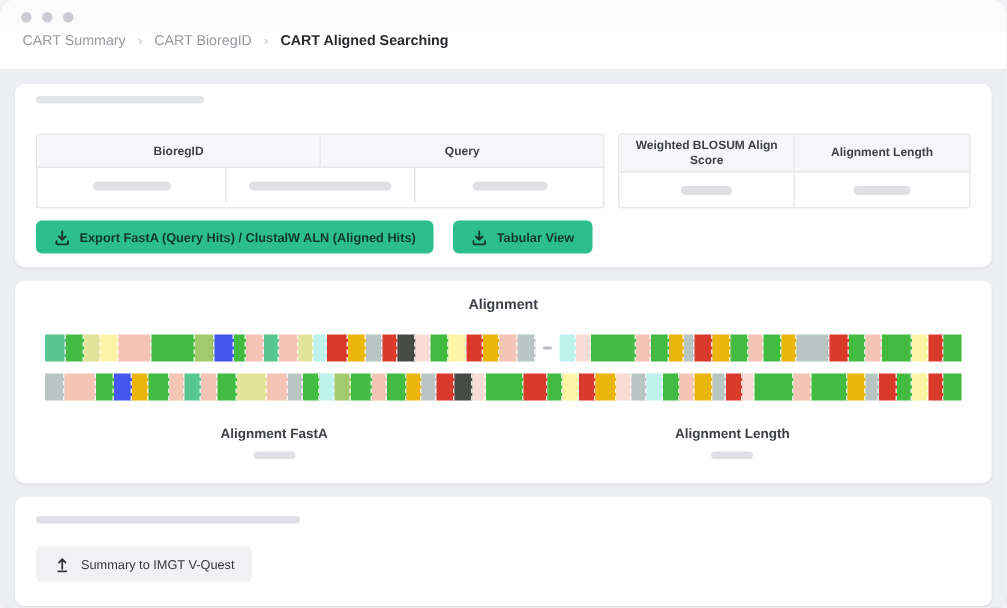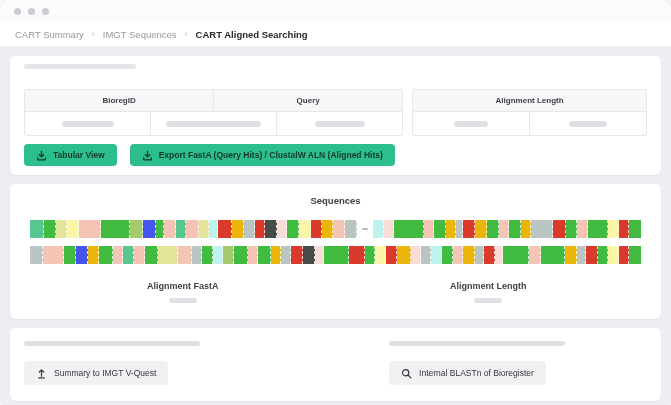--- a/index.html
+++ b/index.html
@@ -5,21 +5,21 @@
   * { margin:0; padding:0; box-sizing:border-box; }
   html,body { width:671px; height:405px; }
   body { background:#f6f6f8; font-family:"Liberation Sans", sans-serif; -webkit-font-smoothing:antialiased; }
   .window { position:absolute; inset:0; background:#fbfbfc; border-radius:10px; overflow:hidden; box-shadow:0 1px 4px rgba(0,0,0,0.08); }
 
   
   .titlebar { height:22px; display:flex; align-items:center; gap:7px; padding-left:14px; background:#fbfbfc; }
   .dot { width:7px; height:7px; border-radius:50%; background:#caccd2; }
 
   
-  .breadcrumbbar { height:25px; background:#ffffff; border-bottom:1px solid #ededf0; display:flex; align-items:center; gap:8px; padding:0 15px; font-size:9.5px; color:#97999f; font-weight:500; }
+  .breadcrumbbar { height:25px; background:#ffffff; border-bottom:1px solid #ededf0; display:flex; align-items:flex-start; gap:8px; padding:0 15px; font-size:9.5px; color:#97999f; font-weight:500; }
   .crumb { cursor:pointer; }
   .crumb-sep { color:#b9bbc1; font-size:9px; }
   .crumb-current { color:#282a2e; font-weight:700; }
 
   
   .content { background:#eceef2; height:358px; padding:9px 10px; display:flex; flex-direction:column; gap:9px; }
   .card { background:#ffffff; border-radius:6px; box-shadow:0 1px 2px rgba(16,24,40,0.05); }
 
   
   .card-results { padding:8px 14px 9px; }
@@ -69,21 +69,21 @@
 
   <div class="titlebar">
     <div class="dot"></div>
     <div class="dot"></div>
     <div class="dot"></div>
   </div>
 
   <div class="breadcrumbbar">
     <span class="crumb">CART Summary</span>
     <span class="crumb-sep">›</span>
-    <span class="crumb">IMGT Sequences</span>
+    <span class="crumb">CART BioregID</span>
     <span class="crumb-sep">›</span>
     <span class="crumb crumb-current">CART Aligned Searching</span>
   </div>
 
   <div class="content">
 
     <div class="card card-results">
       <div class="skel-bar skel-top"></div>
       <div class="tables">
         <div class="table table-left">
@@ -98,54 +98,55 @@
             <div class="td">
                 <div class="pill" style="width:95px"></div>
               </div>
             <div class="td">
                 <div class="pill" style="width:50px"></div>
               </div>
           </div>
         </div>
         <div class="table table-right">
           <div class="thead">
+            <div class="th" style="max-width:50%">Weighted BLOSUM Align Score</div>
             <div class="th">Alignment Length</div>
           </div>
           <div class="tbody">
             <div class="td">
                 <div class="pill" style="width:34px"></div>
               </div>
             <div class="td">
                 <div class="pill" style="width:38px"></div>
               </div>
           </div>
         </div>
       </div>
       <div class="btn-row">
+        <button class="btn-green">
+          <span style="display:inline-flex">
+            <svg width="11" height="11" viewBox="0 0 12 12" fill="none" stroke="currentColor" stroke-width="1.4" stroke-linecap="round" stroke-linejoin="round">
+                <path d="M6 1.5v6M6 7.5L3.6 5.1M6 7.5l2.4-2.4M1.8 8.6v1.6a.6.6 0 0 0 .6.6h7.2a.6.6 0 0 0 .6-.6V8.6"></path>
+              </svg>
+          </span>
+          <span>Export FastA (Query Hits) / ClustalW ALN (Aligned Hits)</span>
+        </button>
         <button class="btn-green">
           <span style="display:inline-flex">
             <svg width="11" height="11" viewBox="0 0 12 12" fill="none" stroke="currentColor" stroke-width="1.4" stroke-linecap="round" stroke-linejoin="round">
                 <path d="M6 1.5v6M6 7.5L3.6 5.1M6 7.5l2.4-2.4M1.8 8.6v1.6a.6.6 0 0 0 .6.6h7.2a.6.6 0 0 0 .6-.6V8.6"></path>
               </svg>
           </span>
           <span>Tabular View</span>
         </button>
-        <button class="btn-green">
-          <span style="display:inline-flex">
-            <svg width="11" height="11" viewBox="0 0 12 12" fill="none" stroke="currentColor" stroke-width="1.4" stroke-linecap="round" stroke-linejoin="round">
-                <path d="M6 1.5v6M6 7.5L3.6 5.1M6 7.5l2.4-2.4M1.8 8.6v1.6a.6.6 0 0 0 .6.6h7.2a.6.6 0 0 0 .6-.6V8.6"></path>
-              </svg>
-          </span>
-          <span>Export FastA (Query Hits) / ClustalW ALN (Aligned Hits)</span>
-        </button>
       </div>
     </div>
 
     <div class="card card-align">
-      <div class="align-title">Sequences</div>
+      <div class="align-title">Alignment</div>
       <div class="seq-row">
           <div class="seq-block" style="flex-grow: 13; background: rgb(87, 198, 143);"></div>
           <div class="seq-block" style="flex-grow: 12; background: rgb(65, 188, 65);"></div>
           <div class="seq-block" style="flex-grow: 10; background: rgb(226, 229, 153);"></div>
           <div class="seq-block" style="flex-grow: 12; background: rgb(252, 245, 165);"></div>
           <div class="seq-block" style="flex-grow: 22; background: rgb(244, 196, 181);"></div>
           <div class="seq-block" style="flex-grow: 29; background: rgb(65, 188, 65);"></div>
           <div class="seq-block" style="flex-grow: 12; background: rgb(164, 203, 107);"></div>
           <div class="seq-block" style="flex-grow: 13; background: rgb(68, 86, 238);"></div>
           <div class="seq-block" style="flex-grow: 7; background: rgb(65, 188, 65);"></div>
@@ -261,28 +262,16 @@
         <div class="skel-bar skel-wide"></div>
         <button class="btn-gray">
           <span style="display:inline-flex">
             <svg width="11" height="11" viewBox="0 0 12 12" fill="none" stroke="currentColor" stroke-width="1.3" stroke-linecap="round" stroke-linejoin="round">
                 <path d="M6 9V2M6 2L3.6 4.4M6 2l2.4 2.4M3 10.8h6"></path>
               </svg>
           </span>
           <span>Summary to IMGT V-Quest</span>
         </button>
       </div>
-      <div class="act-col-right">
-        <div class="skel-bar skel-wide"></div>
-        <button class="btn-gray">
-          <span style="display:inline-flex">
-            <svg width="11" height="11" viewBox="0 0 12 12" fill="none" stroke="currentColor" stroke-width="1.3" stroke-linecap="round" stroke-linejoin="round">
-                <circle cx="5.1" cy="5.1" r="3.4"></circle>
-                <path d="M7.7 7.7l3 3"></path>
-              </svg>
-          </span>
-          <span>Internal BLASTn of Bioregister</span>
-        </button>
-      </div>
     </div>
 
   </div>
 </div>
 
 </body></html>

